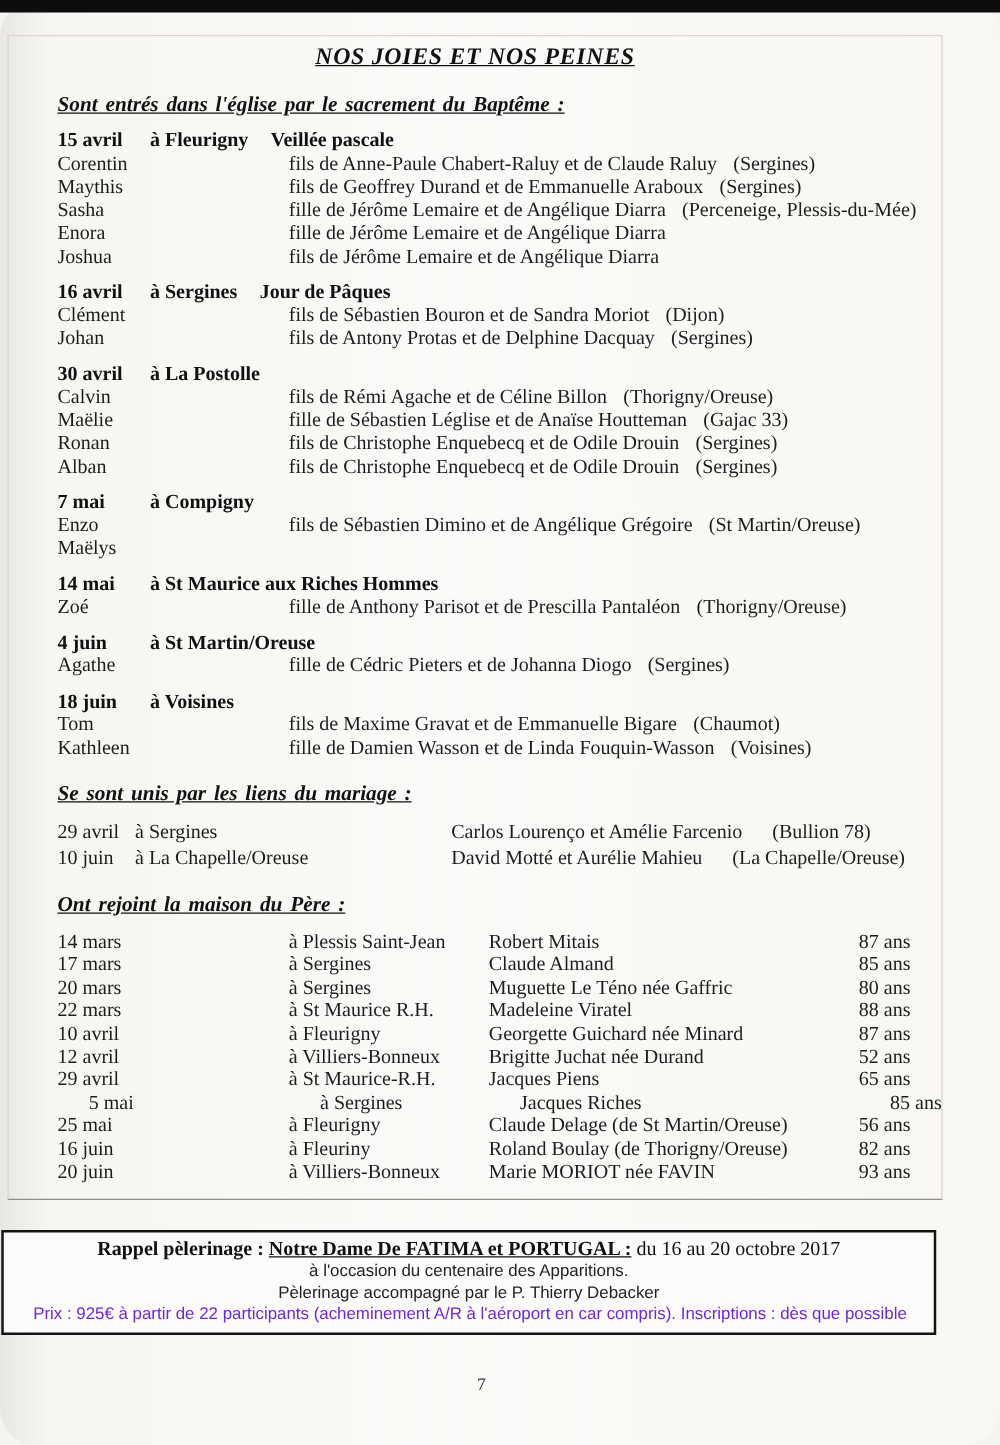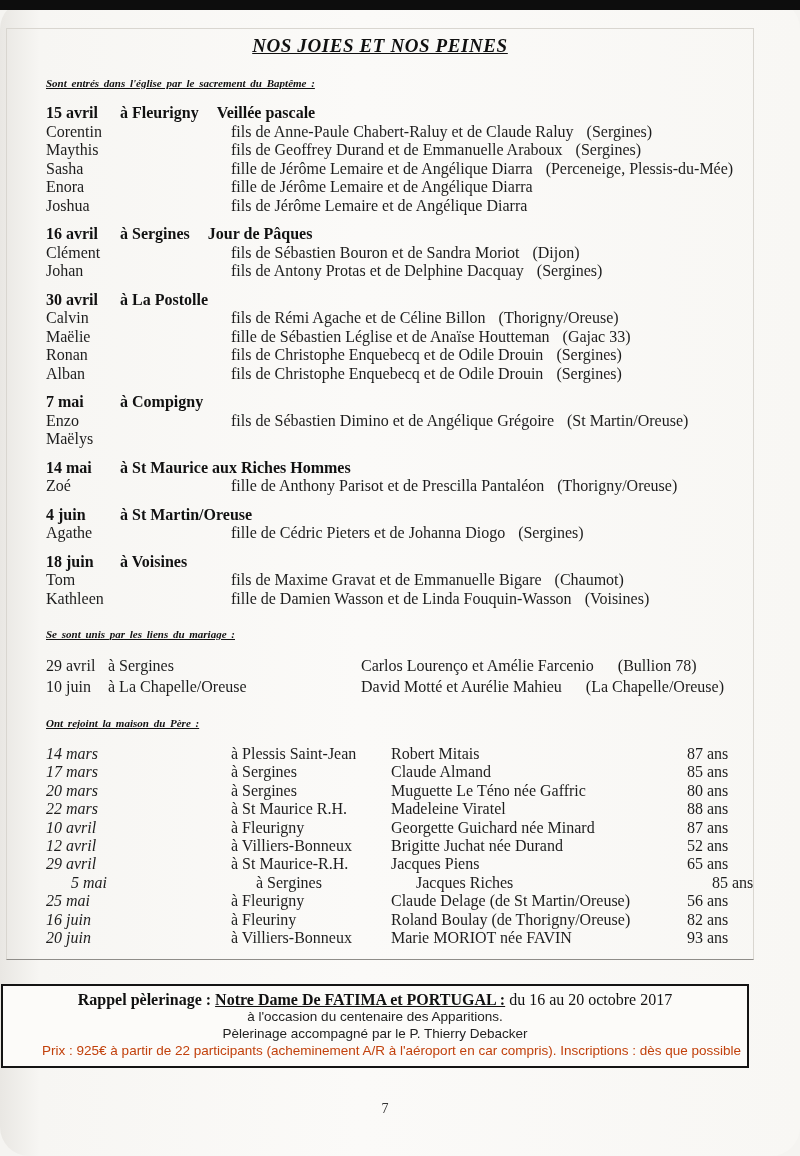--- a/index.html
+++ b/index.html
@@ -30,41 +30,41 @@
   .title{
     text-align:center;
     font-size:19px;line-height:22px;
     font-weight:bold;font-style:italic;
     text-decoration:underline;
     letter-spacing:0.6px;
     color:#111;
   }
   .section-heading{
     margin:16px 0 0 39px;
-    font-size:11px;line-height:21px;
+    font-size:17px;line-height:21px;
     font-weight:bold;font-style:italic;
     text-decoration:underline;
     color:#111;
     word-spacing:2px;
   }
   .group{margin:10px 0 0 39px;font-size:16px;line-height:18.5px;}
   .ghdr{font-weight:bold;color:#111;display:flex;}
   .gdate{width:74px;flex:none;}
   .gplace{margin-right:18px;flex:none;}
   .brow{display:flex;}
   .bname{width:185px;flex:none;}
   .borigin{margin-left:13px;white-space:nowrap;}
   .marriage-rows{margin:10px 0 0 39px;font-size:16px;line-height:21px;}
   .mrow{display:flex;}
   .mdate{width:62px;flex:none;}
   .mplace{width:253px;flex:none;}
   .morigin{margin-left:24px;white-space:nowrap;}
   .death-rows{margin:11px 0 0 39px;font-size:16px;line-height:18.4px;}
   .drow{display:flex;}
-  .ddate{width:185px;flex:none;font-style:italic;}
+  .ddate{width:185px;flex:none;}
   .dplace{width:160px;flex:none;}
   .dname{width:296px;flex:none;}
   .dage{flex:none;}
   .footer-box{
     position:absolute;left:1px;top:984px;width:748px;
     border:2px solid #141414;
     box-sizing:border-box;
     background:#fcfbf9;
     padding:4px 6px 7px 6px;
   }
@@ -75,24 +75,24 @@
   }
   .f-label{font-weight:bold;}
   .f-link{font-weight:bold;text-decoration:underline;}
   .f-line2,.f-line3{
     text-align:center;
     font-family:"Liberation Sans", sans-serif;
     font-size:13.5px;line-height:16.5px;
     color:#222;
   }
   .f-line4{
-    text-align:right;
+    text-align:center;
     font-family:"Liberation Sans", sans-serif;
     font-size:13.5px;line-height:17px;
-    color:#c2410c;
+    color:#6d28d9;
     padding-left:2px;
   }
   .page-number{
     position:absolute;top:1101px;left:0;width:770px;
     text-align:center;
     font-size:14px;color:#333;
   }
 </style>
 </head>
 <body>

